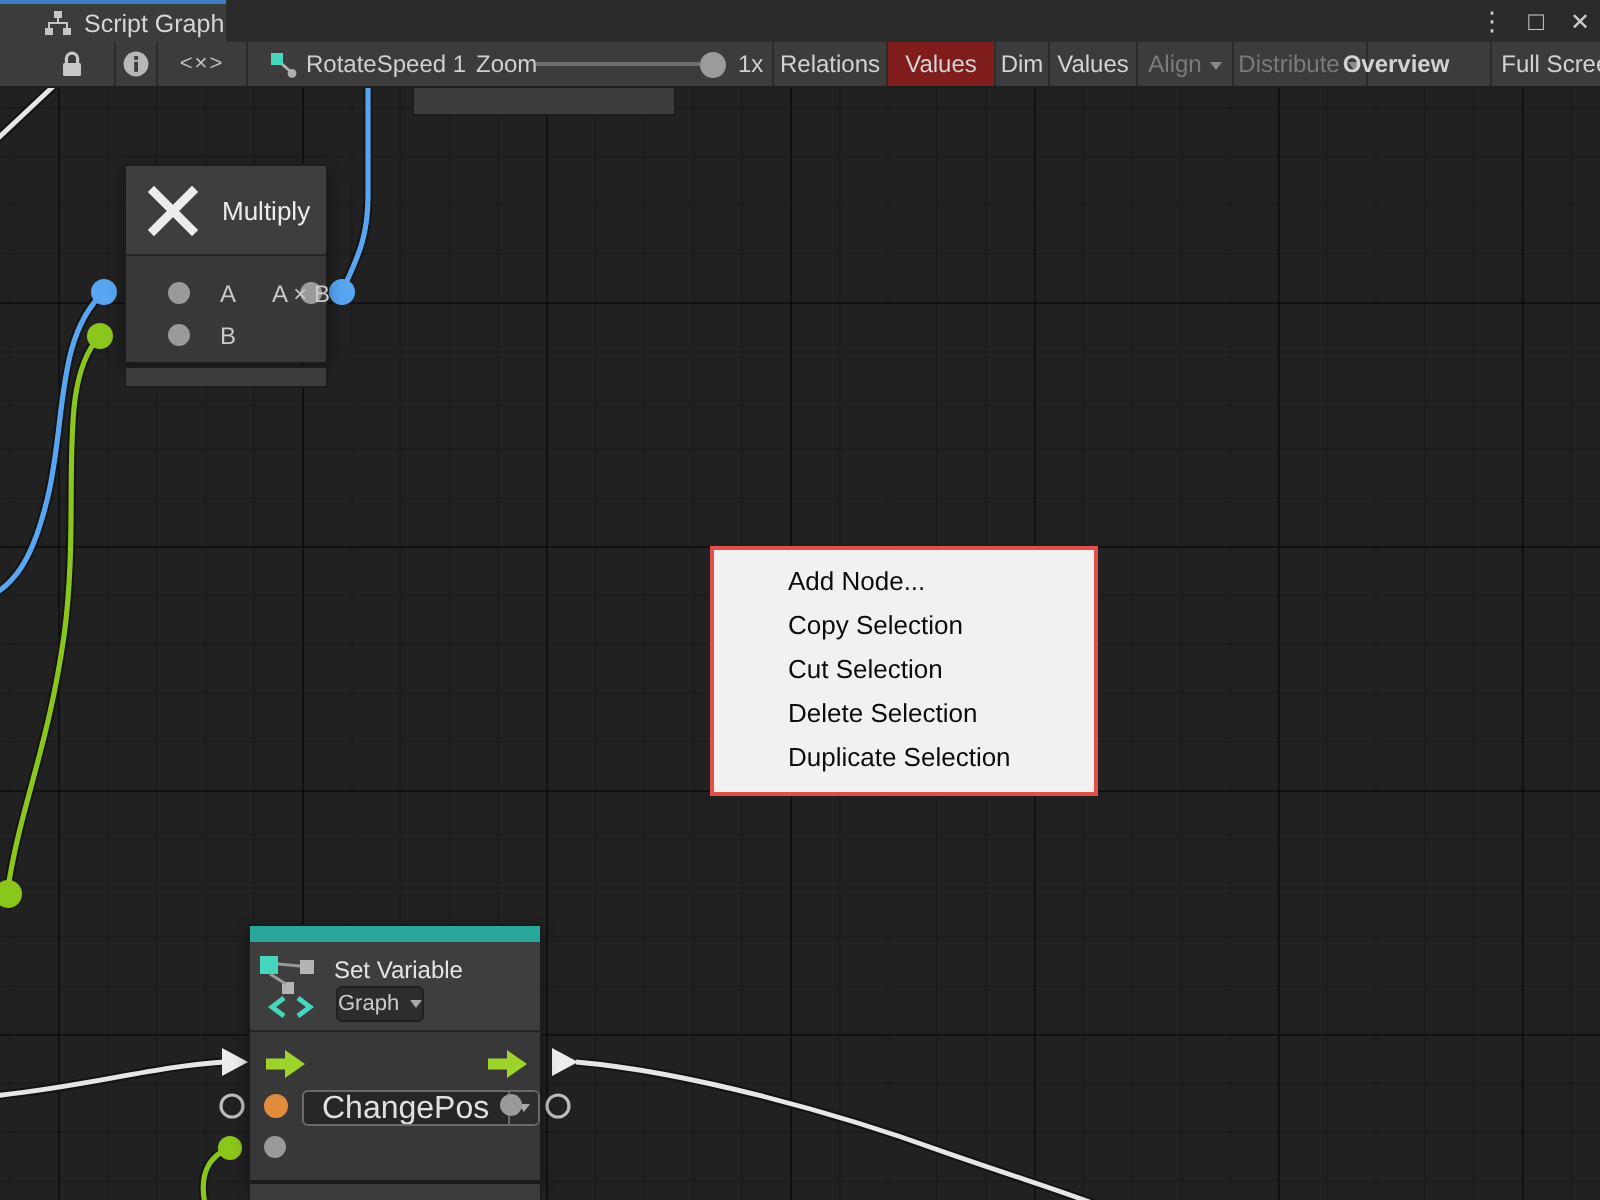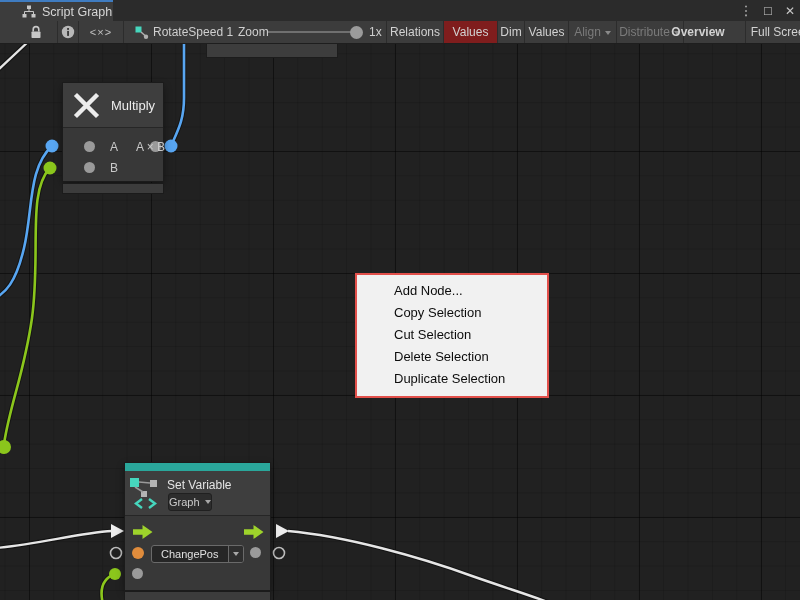--- a/index.html
+++ b/index.html
@@ -55,21 +55,21 @@
   .dropbtn{
     position:absolute;left:43px;top:22px;height:16px;padding:0 0;
     background:#2d2d2d;border:1px solid #202020;border-radius:3px;
     display:flex;align-items:center;gap:5px;color:#cccccc;font-size:11px;line-height:14px;
   }
   .caret{width:0;height:0;border-left:3.5px solid transparent;border-right:3.5px solid transparent;border-top:4px solid #a8a8a8;}
   .varfield{
     position:absolute;left:26px;top:29px;height:18px;display:flex;box-sizing:border-box;
     background:#262626;border:1px solid #6a6a6a;border-radius:3px;overflow:hidden;
   }
-  .varfield .vtxt{padding:0 9px;font-size:11px;color:#e0e0e0;line-height:17px;}
+  .varfield .vtxt{padding:0 9px;font-size:16px;color:#e0e0e0;line-height:17px;}
   .varfield .vcaret{width:14px;border-left:1px solid #6a6a6a;display:flex;align-items:center;justify-content:center;background:#2e2e2e;}
   .ctrl-arrow{position:absolute;z-index:4;}
 
   
   .ctxmenu{
     position:absolute;left:355px;top:245px;width:190px;z-index:6;
     background:#f1f1f1;border:2px solid #e2504b;padding:5px 0 6px 0;margin-top:28px;
   }
   .ctxmenu .item{height:22px;line-height:22px;padding-left:37px;font-size:13px;color:#0c0c0c;}
 

